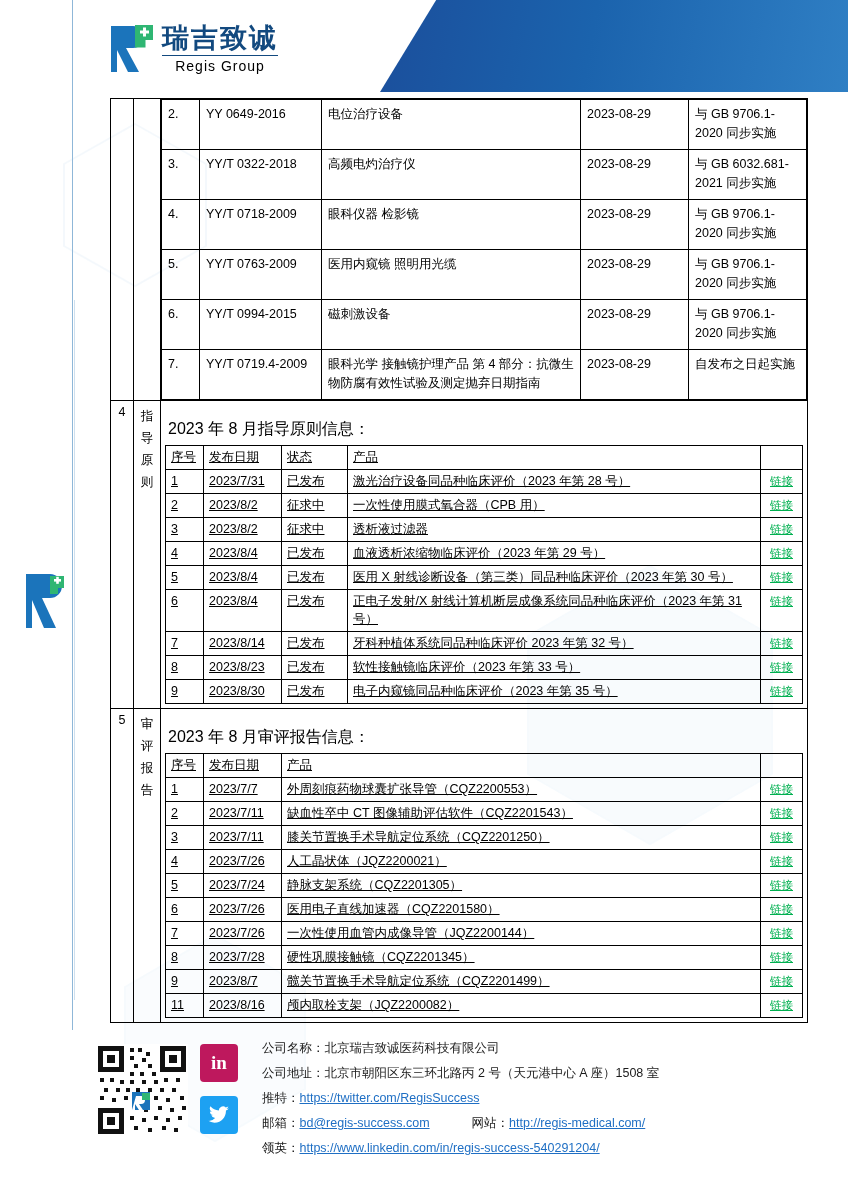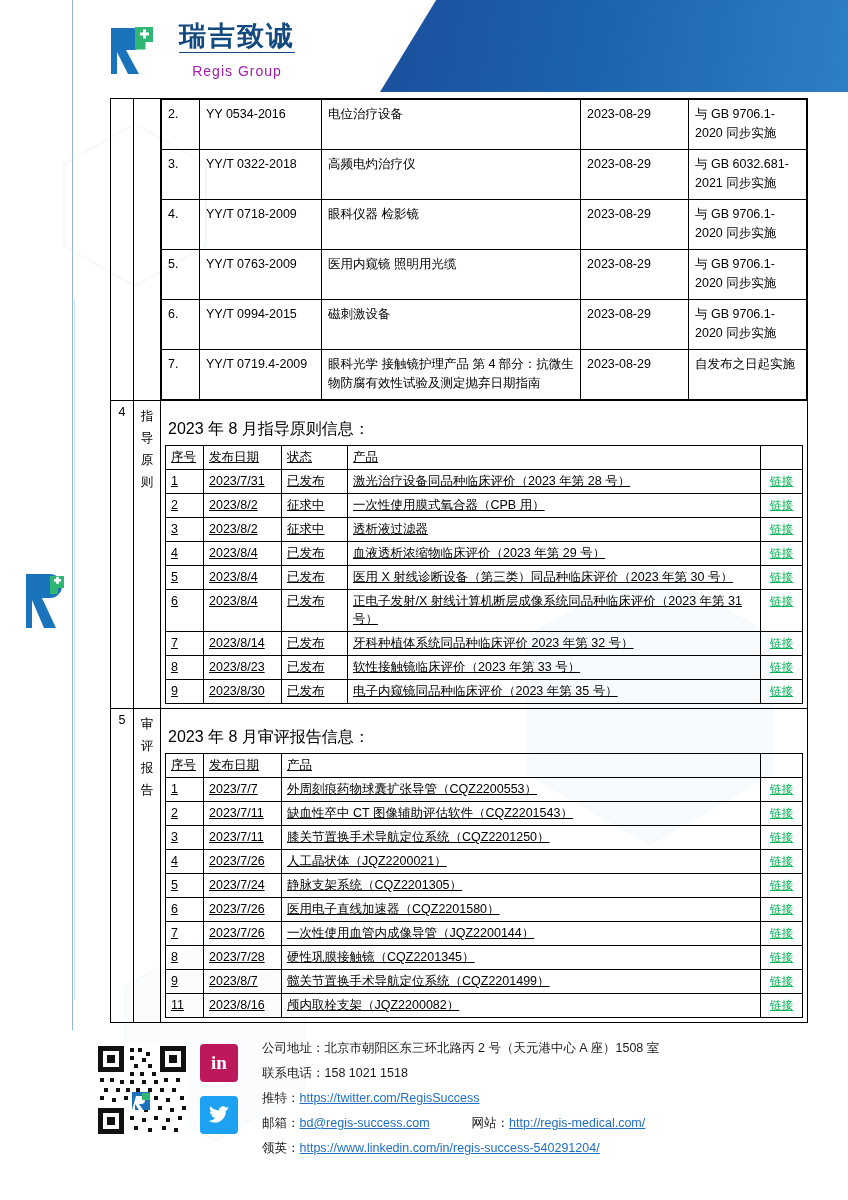--- a/index.html
+++ b/index.html
@@ -61,36 +61,36 @@
     position: absolute;
     left: 0; top: 0;
     width: 848px; height: 96px;
     z-index: 3;
   }
   .logo-wrap {
     position: absolute;
     left: 110px; top: 22px;
     display: flex;
     align-items: center;
-    gap: 17px;
+    gap: 0;
   }
   .logo-mark { width: 52px; height: 54px; }
   .logo-txt-cn {
     font-size: 27px;
     font-weight: bold;
     color: #12497f;
     letter-spacing: 2px;
     line-height: 1.05;
   }
   .logo-txt-en {
     font-size: 14px;
-    color: #a21caf;
+    color: #000000;
     letter-spacing: 1px;
     border-top: 1px solid #12497f;
-    padding-top: 10px;
+    padding-top: 2px;
     margin-top: 2px;
     text-align: center;
   }
 
   
   .doc {
     position: absolute;
     left: 110px; top: 98px;
     width: 698px;
     z-index: 2;
@@ -282,21 +282,21 @@
             <colgroup>
               <col class="std-c1">
                 <col class="std-c2">
                 <col class="std-c3">
                 <col class="std-c4">
                 <col class="std-c5">
             </colgroup>
             <tbody id="std-body">
                 <tr>
                   <td>2.</td>
-                  <td>YY 0534-2016</td>
+                  <td>YY 0649-2016</td>
                   <td>电位治疗设备</td>
                   <td>2023-08-29</td>
                   <td>与 GB 9706.1-2020 同步实施</td>
                 </tr>
                 <tr>
                   <td>3.</td>
                   <td>YY/T 0322-2018</td>
                   <td>高频电灼治疗仪</td>
                   <td>2023-08-29</td>
                   <td>与 GB 6032.681-2021 同步实施</td>
@@ -612,24 +612,24 @@
     <div class="soc-badge soc-li">in</div>
     <div class="soc-badge soc-tw">
       <svg width="22" height="18" viewBox="0 0 24 20">
           <path d="M23 2.4a9 9 0 0 1-2.6.7A4.5 4.5 0 0 0 22.4.6a9 9 0 0 1-2.9 1.1A4.5 4.5 0 0 0 11.8 5a12.8 12.8 0 0 1-9.3-4.7 4.5 4.5 0 0 0 1.4 6 4.4 4.4 0 0 1-2-.6 4.5 4.5 0 0 0 3.6 4.4 4.5 4.5 0 0 1-2 .1 4.5 4.5 0 0 0 4.2 3.1A9 9 0 0 1 0 16.5a12.7 12.7 0 0 0 6.9 2c8.3 0 12.8-6.9 12.8-12.8v-.6A9 9 0 0 0 23 2.4z" fill="#fff"></path>
         </svg>
     </div>
   </div>
 
   <div class="f-lines">
     <div class="f-row">
+      <span>公司名称：</span><span>北京瑞吉致诚医药科技有限公司</span>
+    </div>
+    <div class="f-row">
       <span>公司地址：</span><span>北京市朝阳区东三环北路丙 2 号（天元港中心 A 座）1508 室</span>
-    </div>
-    <div class="f-row">
-      <span>联系电话：</span><span>158 1021 1518</span>
     </div>
     <div class="f-row">
       <span>推特：</span><a href="#">https://twitter.com/RegisSuccess</a>
     </div>
     <div class="f-row">
       <span>邮箱：</span><a href="#">bd@regis-success.com</a><span class="f-inline-gap"></span><span>网站：</span><a href="#">http://regis-medical.com/</a>
     </div>
     <div class="f-row">
       <span>领英：</span><a href="#">https://www.linkedin.com/in/regis-success-540291204/</a>
     </div>

